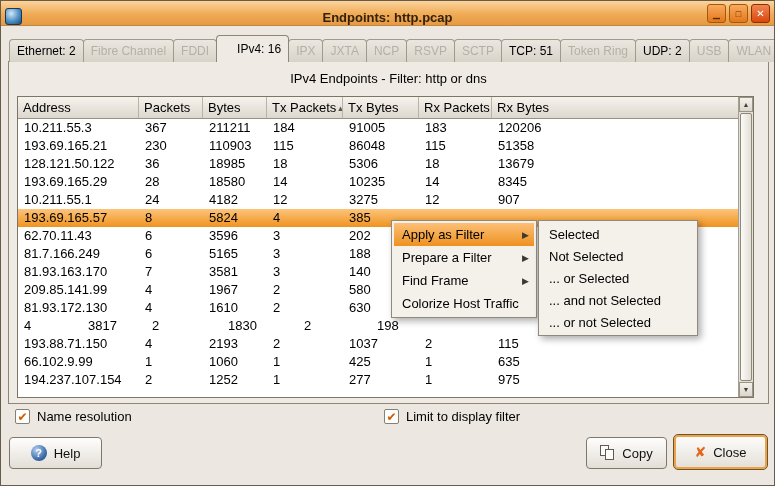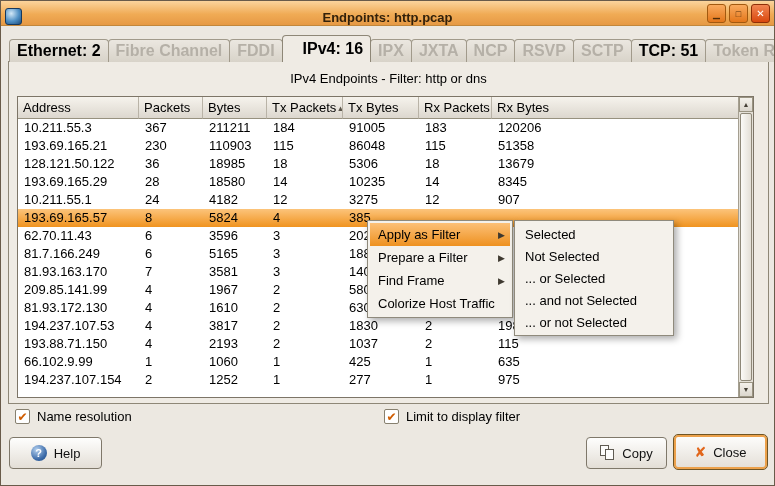--- a/index.html
+++ b/index.html
@@ -20,22 +20,22 @@
   .win-btn { width: 19px; height: 19px; border-radius: 3px; border: 1px solid #a2590f;
              background: linear-gradient(#f9aa5e, #e4771b); display: flex; align-items: center;
              justify-content: center; font-size: 9px; color: #502c08; }
   .win-btn.closebtn { border-color: #8e2e07; background: linear-gradient(#f18552, #d9480e);
                       color: #fff; font-size: 10px; }
 
   
   .tabbar { position: absolute; left: 8px; top: 34px; height: 27px; display: flex;
             align-items: flex-end; z-index: 3; }
   .tab { height: 23px; padding: 0 7px; display: flex; align-items: center; white-space: nowrap;
-         font-size: 16px; color: #000; background: linear-gradient(#ebe7e0, #d8d3c9);
-         border: 1px solid #a19a8b; border-bottom: none; border-radius: 4px 4px 0 0; margin-right: -1px; font-weight: bold; }
+         font-size: 12px; color: #000; background: linear-gradient(#ebe7e0, #d8d3c9);
+         border: 1px solid #a19a8b; border-bottom: none; border-radius: 4px 4px 0 0; margin-right: -1px; }
   .tab.disabled { color: #b5b0a7; }
   .tab.active { height: 27px; background: #efebe4; position: relative; z-index: 4; border-color: #8e8777; padding-left: 20px; }
 
   .panel { position: absolute; left: 7px; top: 60px; width: 761px; height: 343px;
            border: 1px solid #8e8777; background: #efebe4; }
   .subtitle { position: absolute; left: 0; top: 70px; width: 775px; text-align: center;
               font-size: 13px; color: #000; z-index: 1; }
 
   
   .table-wrap { position: absolute; left: 16px; top: 95px; width: 737px; height: 302px;
@@ -84,21 +84,21 @@
                background: radial-gradient(circle at 35% 30%, #b3d0ef, #3968a6 65%, #1f4a80);
                color: #fff; font-size: 11px; font-weight: bold; display: flex;
                align-items: center; justify-content: center; }
   .copy-icon { position: relative; width: 15px; height: 16px; }
   .pg { position: absolute; width: 9px; height: 11px; background: #fdfdfc; border: 1px solid #5f5b52; }
   .pg.back { left: 0; top: 0; } .pg.front { left: 5px; top: 4px; }
   .close-icon { color: #e2661b; font-size: 14px; font-weight: bold; }
 
   
   .menu { position: absolute; background: #f4f1eb; border: 1px solid #8f8a7c;
-          box-shadow: 3px 3px 7px rgba(0,0,0,0.33); padding: 2px; z-index: 30; }
+          box-shadow: 3px 3px 7px rgba(0,0,0,0.33); padding: 2px; z-index: 30; margin-left: 24px; }
   .menu.ctx { left: 366px; top: 219px; width: 146px; }
   .menu.sub { left: 513px; top: 219px; width: 160px; }
   .mitem { height: 23px; display: flex; align-items: center; font-size: 13px;
            padding: 0 5px 0 8px; color: #000; }
   .menu.sub .mitem { height: 22px; }
   .mitem.hl { background: linear-gradient(#fcc077, #ee9120); }
   .marrow { margin-left: auto; font-size: 9px; color: #3e3930; }
 </style>
 </head>
 <body>
@@ -261,21 +261,20 @@
       <div class="trow">
         <div class="td c0">81.93.172.130</div>
         <div class="td c1">4</div>
         <div class="td c2">1610</div>
         <div class="td c3">2</div>
         <div class="td c4">630</div>
         <div class="td c5"></div>
         <div class="td c6"></div>
       </div>
       <div class="trow">
-        <div class="td c0">194.237.107.53</div>
         <div class="td c1">4</div>
         <div class="td c2">3817</div>
         <div class="td c3">2</div>
         <div class="td c4">1830</div>
         <div class="td c5">2</div>
         <div class="td c6">198</div>
       </div>
       <div class="trow">
         <div class="td c0">193.88.71.150</div>
         <div class="td c1">4</div>

